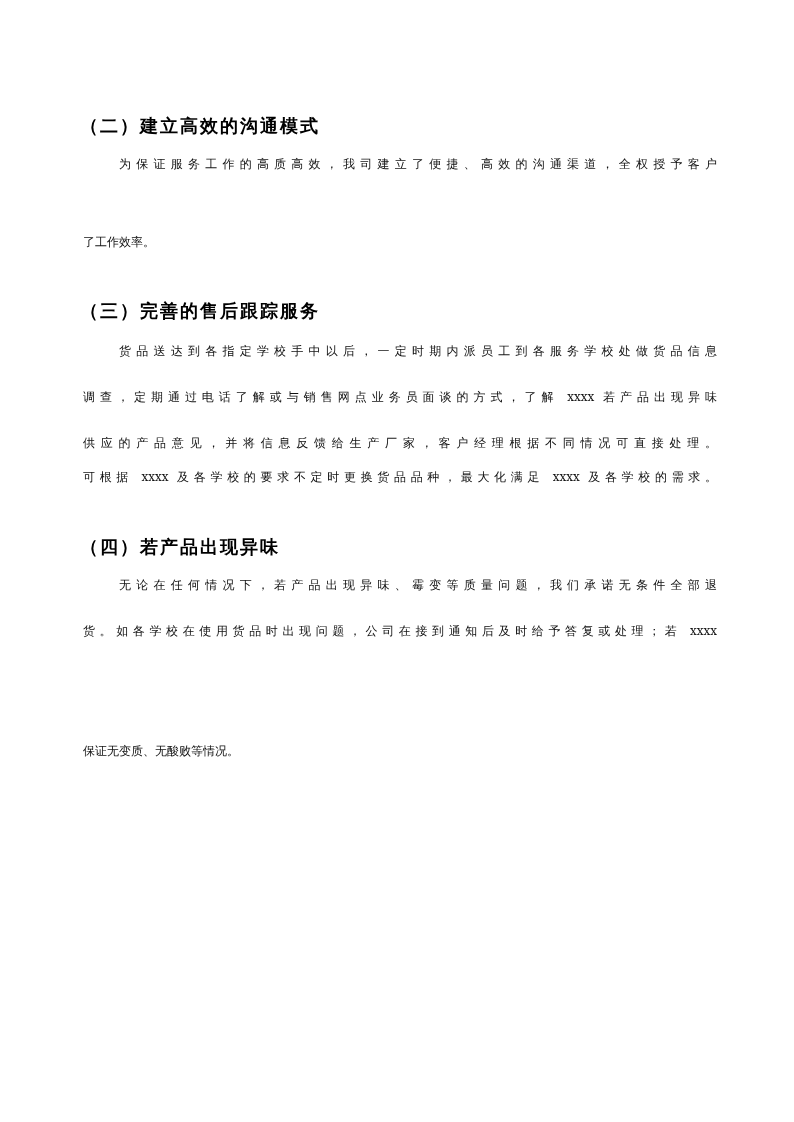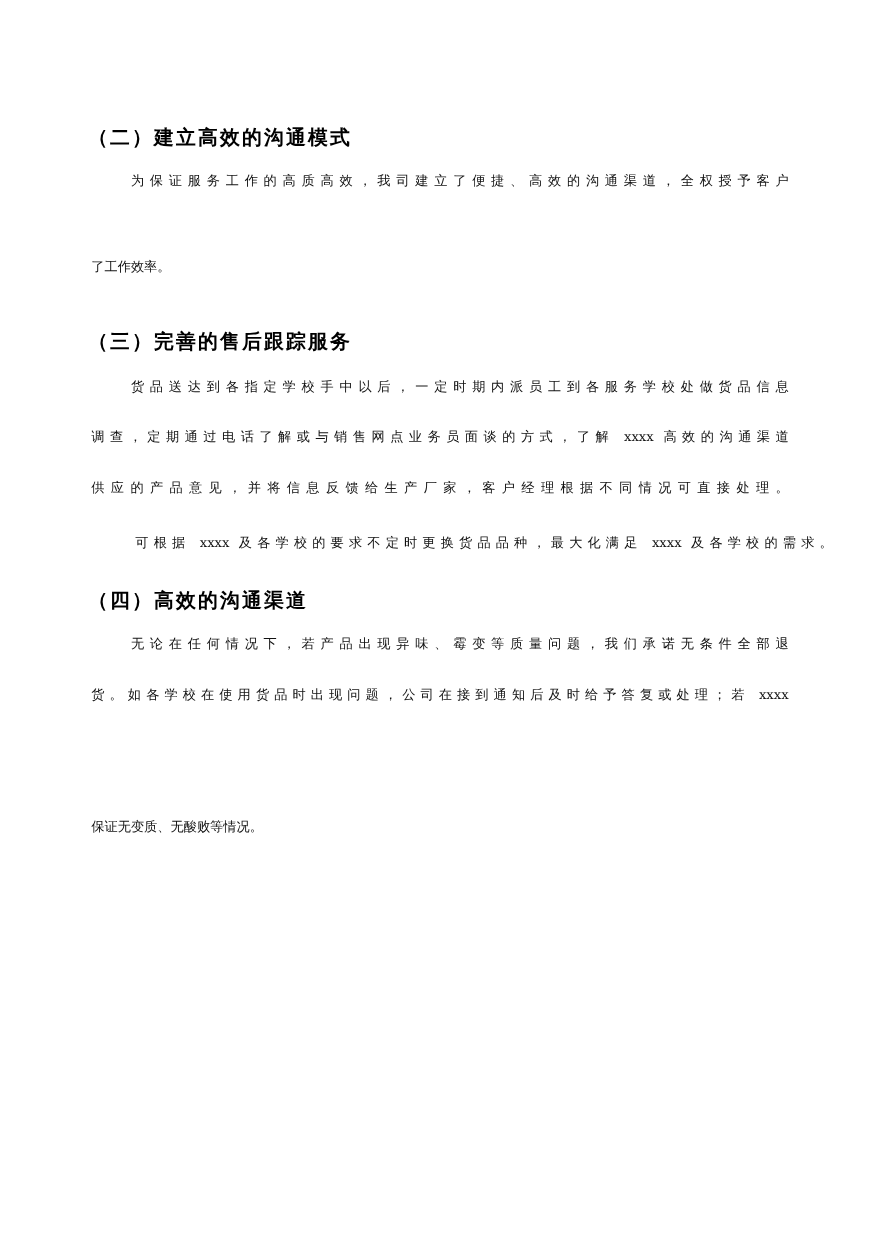--- a/index.html
+++ b/index.html
@@ -57,22 +57,22 @@
 <body>
 
 <div class="page">
 
   <div class="heading" style="top:114px;">（二）建立高效的沟通模式</div>
   <div class="line indent" style="top:153px;">为保证服务工作的高质高效，我司建立了便捷、高效的沟通渠道，全权授予客户</div>
   <div class="line last" style="top:231px;">了工作效率。</div>
 
   <div class="heading" style="top:299px;">（三）完善的售后跟踪服务</div>
   <div class="line indent" style="top:340px;">货品送达到各指定学校手中以后，一定时期内派员工到各服务学校处做货品信息</div>
-  <div class="line" style="top:386px;">调查，定期通过电话了解或与销售网点业务员面谈的方式，了解 xxxx 高效的沟通渠道</div>
+  <div class="line" style="top:386px;">调查，定期通过电话了解或与销售网点业务员面谈的方式，了解 xxxx 若产品出现异味</div>
   <div class="line" style="top:432px;">供应的产品意见，并将信息反馈给生产厂家，客户经理根据不同情况可直接处理。</div>
-  <div class="line" style="top:482px;margin-left:40px;">可根据 xxxx 及各学校的要求不定时更换货品品种，最大化满足 xxxx 及各学校的需求。</div>
+  <div class="line" style="top:466px;">可根据 xxxx 及各学校的要求不定时更换货品品种，最大化满足 xxxx 及各学校的需求。</div>
 
-  <div class="heading" style="top:535px;">（四）高效的沟通渠道</div>
+  <div class="heading" style="top:535px;">（四）若产品出现异味</div>
   <div class="line indent" style="top:574px;">无论在任何情况下，若产品出现异味、霉变等质量问题，我们承诺无条件全部退</div>
   <div class="line" style="top:620px;">货。如各学校在使用货品时出现问题，公司在接到通知后及时给予答复或处理；若 xxxx</div>
   <div class="line last" style="top:740px;">保证无变质、无酸败等情况。</div>
 
 </div>
 
 </body></html>

